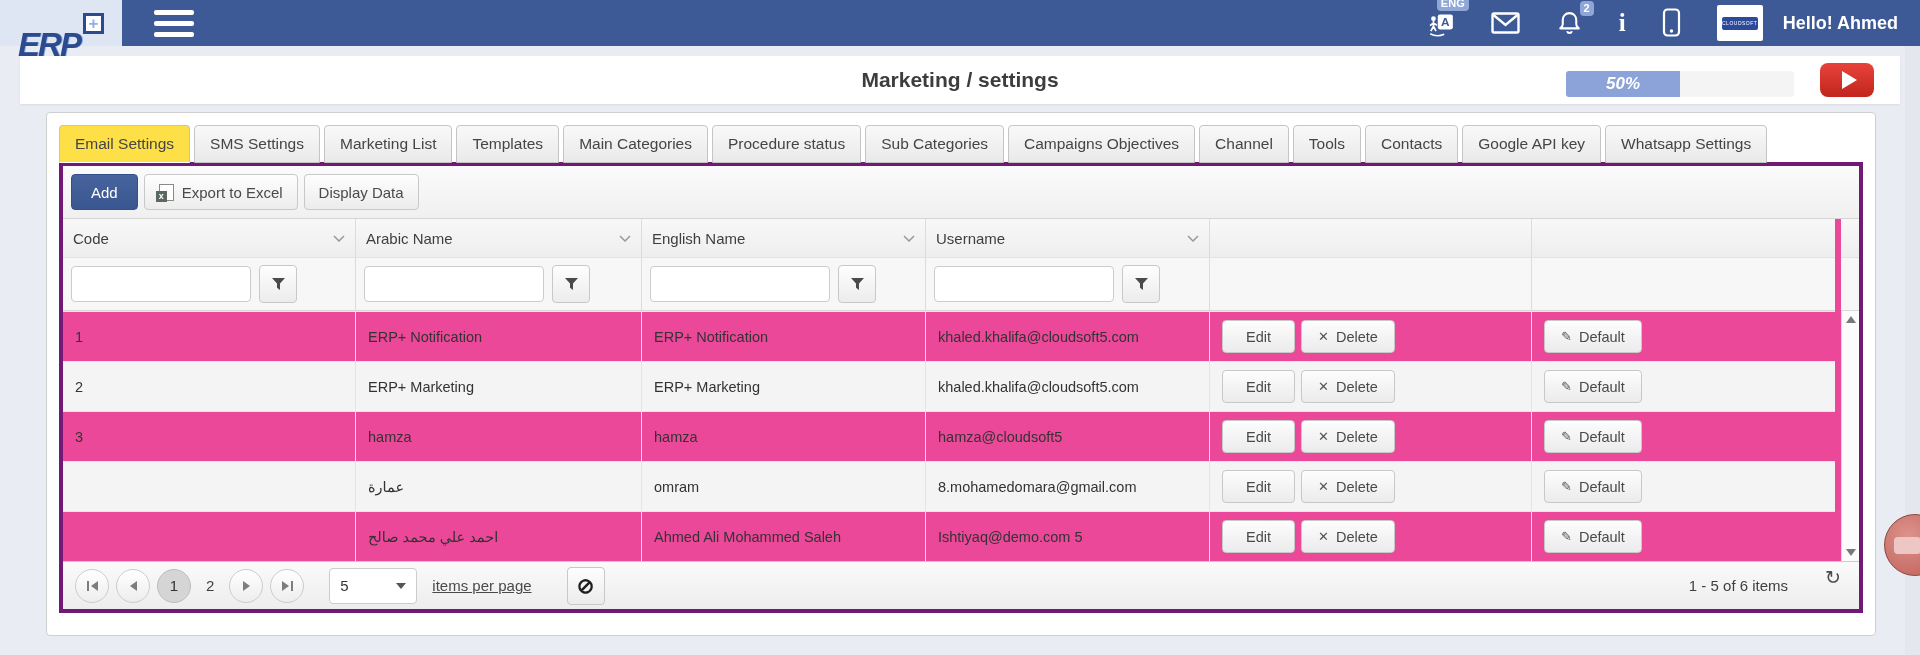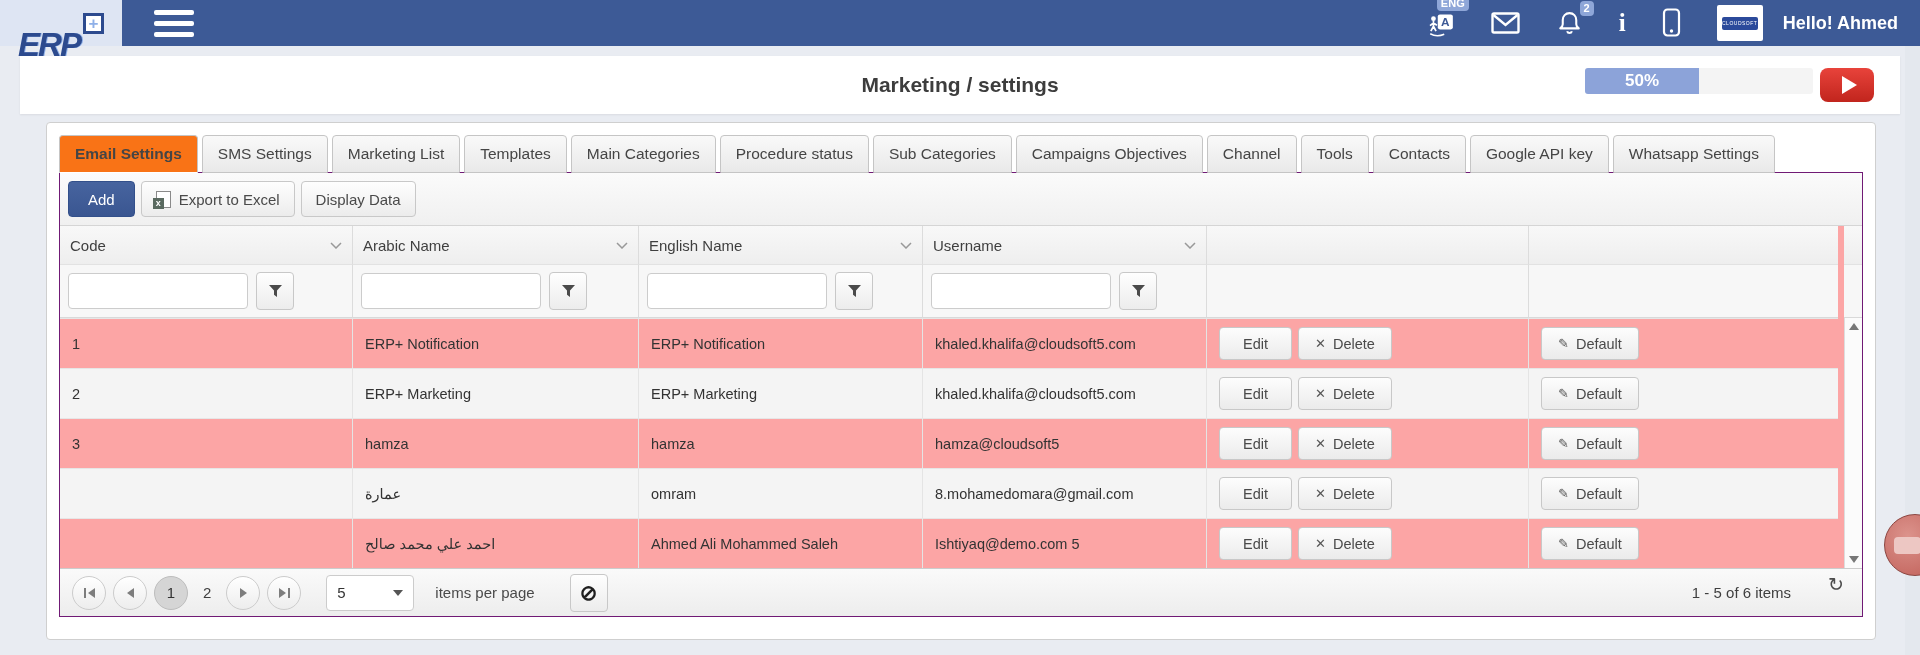--- a/index.html
+++ b/index.html
@@ -17,38 +17,38 @@
   .nav-ic { position:relative; display:flex; align-items:center; justify-content:center; cursor:pointer;}
   .badge { position:absolute; top:-9px; right:-11px; background:#8ea6d8; color:#fff; font-size:11px; font-weight:bold;
     padding:2px 4px; border-radius:4px; line-height:11px;}
   .info-i { font-family:"Liberation Serif", serif; font-weight:bold; font-size:25px; color:#fff; line-height:22px;}
   .avatar { width:46px; height:36px; background:#fff; border-radius:2px; display:flex; align-items:center; justify-content:center;}
   .avatar-inner { width:36px; height:13px; background:#2b4a9b; border-radius:2px; color:#fff; font-size:5px; letter-spacing:.5px;
     display:flex; align-items:center; justify-content:center; overflow:hidden;}
   .greeting { color:#fff; font-size:18px; font-weight:bold; margin-left:-16px;}
 
   
-  .page-header { margin:10px 20px 0; height:58px; background:#fff; display:flex; align-items:center; position:relative;
+  .page-header { margin:10px 20px 0; height:48px; background:#fff; display:flex; align-items:center; position:relative;
     box-shadow:0 1px 2px rgba(0,0,0,.07);}
   .page-title { position:absolute; left:50%; transform:translateX(-50%); font-size:21px; font-weight:bold; color:#3d3d3d;}
-  .header-right { margin-left:auto; display:flex; align-items:flex-start; gap:3px; padding-right:26px;}
+  .header-right { margin-left:auto; display:flex; align-items:flex-end; gap:22px; padding-right:26px;font-style:italic;}
   .progress { width:228px; height:26px; background:#f4f4f4; border-radius:3px; overflow:hidden;}
   .progress-fill { height:100%; background:#8ca3d9; display:flex; align-items:center; justify-content:center;
     color:#fff; font-weight:bold; font-size:17px;}
   .play-btn { width:54px; height:34px; margin-left:4px; border-radius:8px; background:linear-gradient(#e8433b,#c1251d);
     display:flex; align-items:center; justify-content:center; cursor:pointer;}
   .play-tri { width:0; height:0; border-left:15px solid #fff; border-top:9px solid transparent; border-bottom:9px solid transparent; margin-left:4px;}
 
   
   .card { margin:8px 44px 0 46px; background:#fff; border:1px solid #cfcfcf; border-radius:4px; padding:12px 12px 22px;}
   .tabs { display:flex; gap:4px; position:relative; z-index:2;}
   .tab { height:38px; line-height:36px; padding:0 15px; font-size:15.5px; color:#454545; cursor:pointer;
     background:linear-gradient(#f9f9f9,#e9e9e9); border:1px solid #c5c5c5; border-radius:4px 4px 0 0; margin-bottom:-1px; white-space:nowrap;}
-  .tab.active { background:#f97316; border-bottom-color:#fff;font-weight:bold;}
-  .tab-content { border:1px solid #701a75; background:#fca5a5; position:relative; z-index:1;}
+  .tab.active { background:#fde047; border-bottom-color:#fff;}
+  .tab-content { border:4px solid #701a75; background:#ec4899; position:relative; z-index:1;}
 
   
   .grid-toolbar { padding:8px; background:linear-gradient(#fbfbfb,#f0f0f0); border-bottom:1px solid #d5d5d5; display:flex; gap:6px;}
   .btn { height:36px; padding:0 14px; border:1px solid #c8c8c8; border-radius:4px; background:linear-gradient(#fefefe,#ececec);
     font-size:15px; color:#4a4a4a; display:inline-flex; align-items:center; gap:8px; cursor:pointer; font-family:inherit;}
   .btn-primary { background:linear-gradient(#47649f,#3a5691); border-color:#33508b; color:#fff; padding:0 19px;}
   .xls-ic { position:relative; width:15px; height:17px; background:#fff; border:1px solid #8a8a8a;}
   .xls-ic:before { content:"x"; position:absolute; left:-4px; bottom:-2px; width:11px; height:11px; background:#5a6a60; color:#fff;
     font-size:9px; font-weight:bold; line-height:11px; text-align:center;}
 
@@ -92,21 +92,21 @@
   .pg-circle { width:34px; height:34px; border-radius:50%; border:1px solid #ccc; background:linear-gradient(#fff,#ededed);
     display:flex; align-items:center; justify-content:center; gap:2px; cursor:pointer; font-size:15px; color:#333;}
   .pg-current { background:#d5d5d5; border-color:#bdbdbd;}
   .pg-num { font-size:15px; color:#3f3f3f; margin:0 8px; cursor:pointer;}
   .t-l { width:0; height:0; border-top:5px solid transparent; border-bottom:5px solid transparent; border-right:7px solid #7d7d7d;}
   .t-r { width:0; height:0; border-top:5px solid transparent; border-bottom:5px solid transparent; border-left:7px solid #7d7d7d;}
   .t-bar { width:2px; height:10px; background:#7d7d7d;}
   .page-size { width:88px; height:36px; margin-left:18px; border:1px solid #ccc; border-radius:4px; background:#fff;
     display:flex; align-items:center; padding:0 10px; font-size:15px; color:#333; cursor:pointer;}
   .dd-arrow { margin-left:auto; width:0; height:0; border-left:5px solid transparent; border-right:5px solid transparent; border-top:6px solid #555;}
-  .ipp { font-size:15px; color:#4a4a4a; margin-left:14px;}
+  .ipp { font-size:15px; color:#4a4a4a; margin-left:8px;text-decoration:underline;}
   .cancel-btn { width:38px; height:38px; margin-left:28px; border:1px solid #c8c8c8; border-radius:4px;
     background:linear-gradient(#fefefe,#ececec); display:flex; align-items:center; justify-content:center;
     font-size:21px; font-weight:bold; color:#1f1f1f; cursor:pointer;}
   .pager-info { margin-left:auto; font-size:15px; color:#3f3f3f;}
   .refresh { font-size:19px; color:#4c4c4c; margin:0 6px 12px 30px; cursor:pointer; align-self:flex-start; padding-top:4px;}
 
   
   .browser-scroll { position:fixed; right:0; top:46px; bottom:0; width:15px; background:#e4e8ee; z-index:1;}
   .fab { position:fixed; right:-26px; top:514px; width:62px; height:62px; border-radius:50%; z-index:10;
     background:radial-gradient(circle at 38% 35%, #dc938c, #bf5d56); border:1px solid #8a4540; cursor:pointer;}

